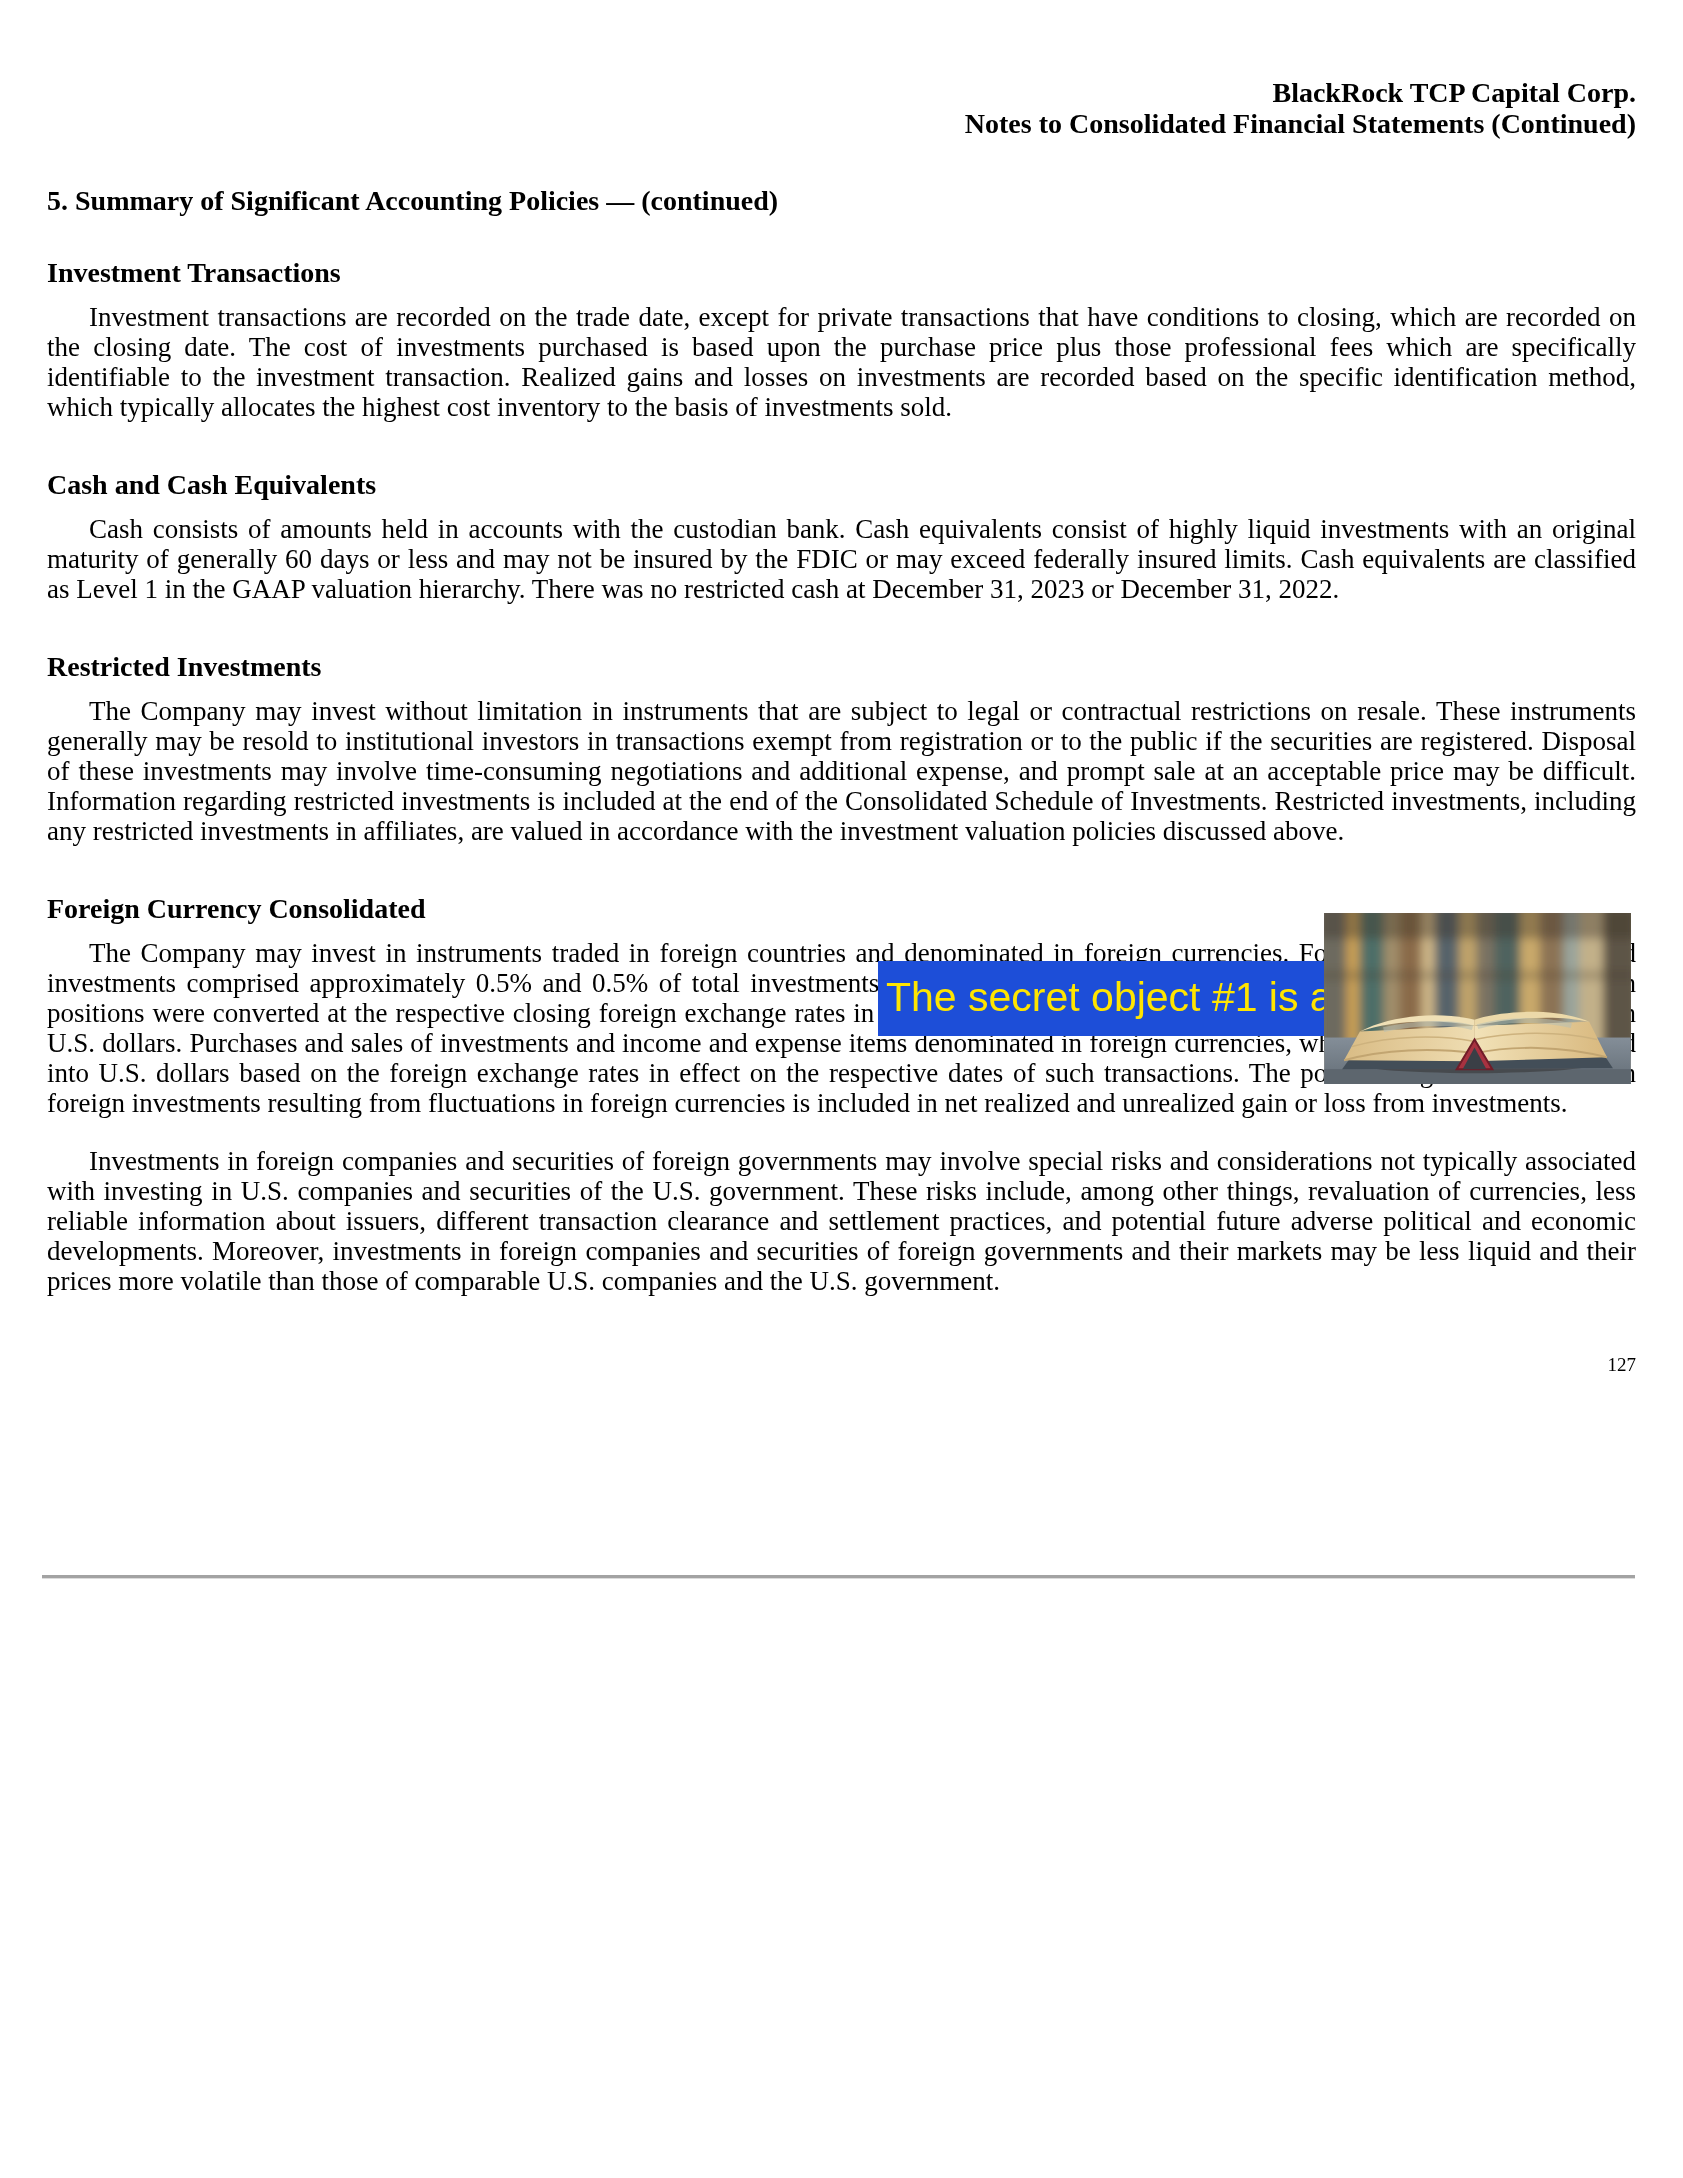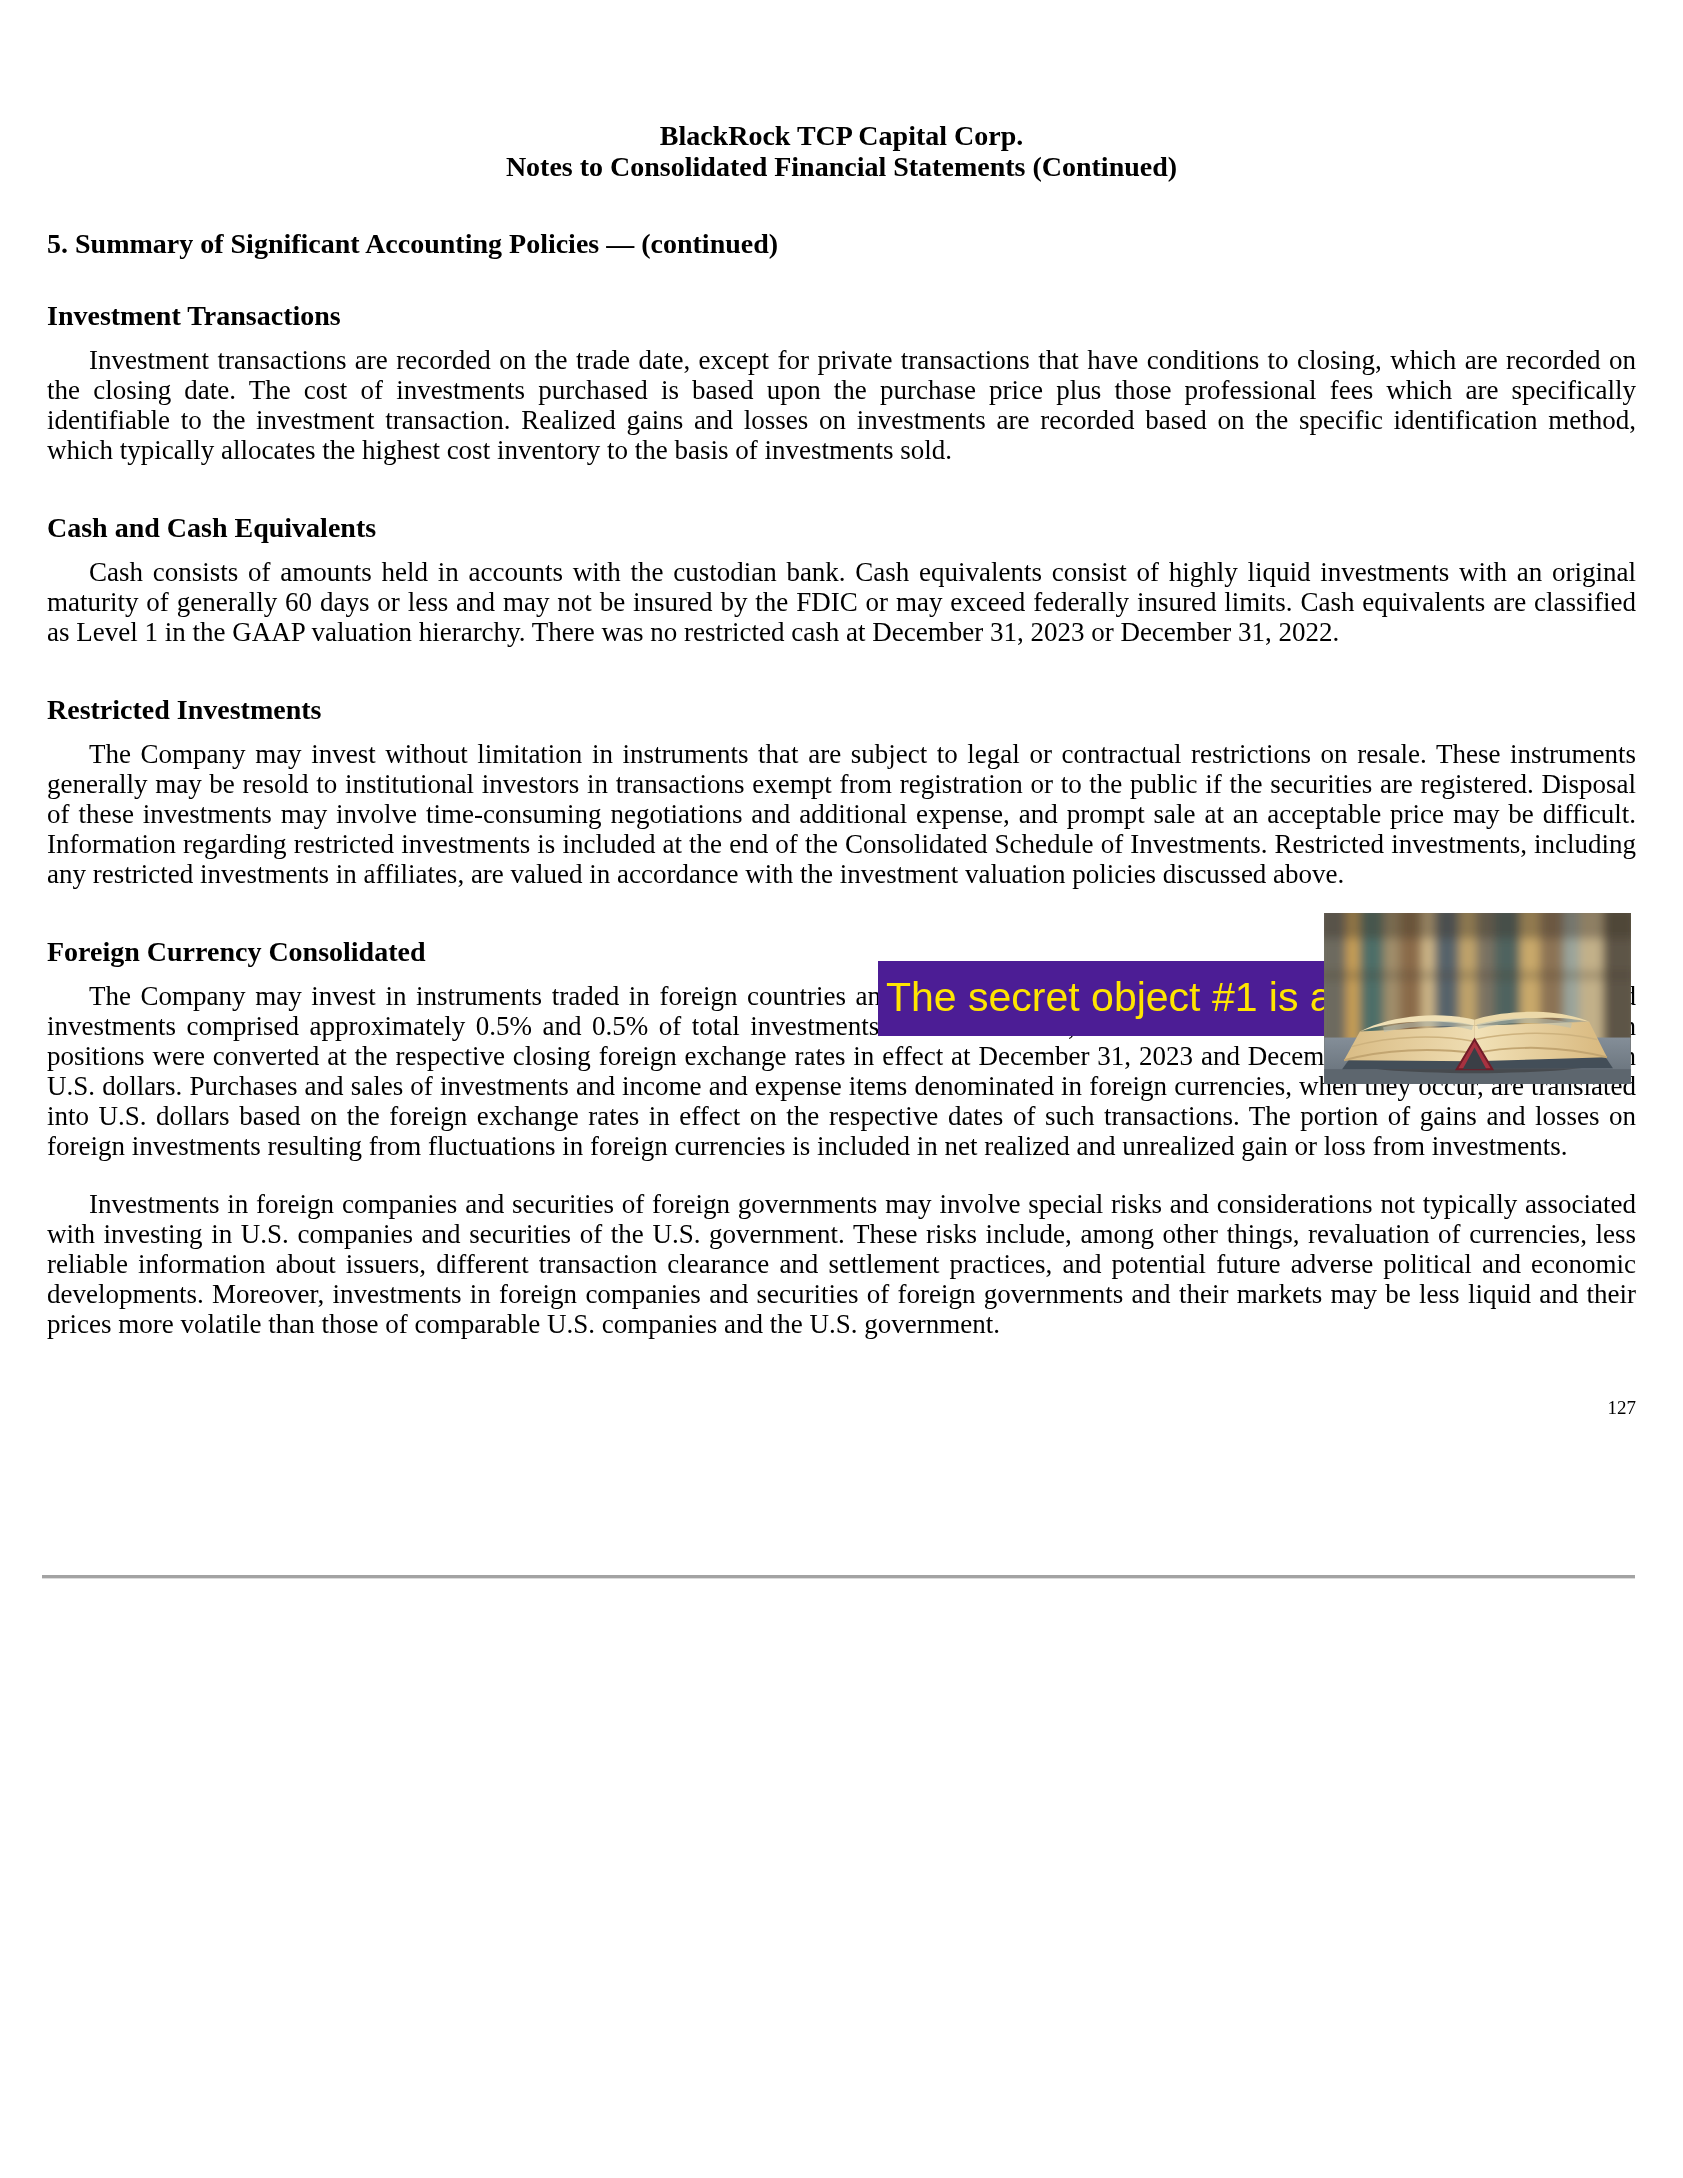--- a/index.html
+++ b/index.html
@@ -8,22 +8,22 @@
     width: 1683px;
     height: 2178px;
     background: #ffffff;
     font-family: "Liberation Serif", "DejaVu Serif", serif;
     color: #000000;
     overflow: hidden;
   }
   .content { padding: 0 47px; }
 
   .doc-header {
-    margin-top: 120px;
-    text-align: center;
+    margin-top: 77px;
+    text-align: right;
     font-weight: bold;
     font-size: 28px;
     line-height: 31px;
   }
 
   .section-heading {
     margin-top: 47px;
     font-weight: bold;
     font-size: 28px;
     line-height: 30px;
@@ -63,21 +63,21 @@
     border-bottom: 1px solid #dcdcdc;
   }
 
   
   .secret-caption {
     position: absolute;
     left: 878px;
     top: 961px;
     width: 455px;
     height: 75px;
-    background: #4c1d95;
+    background: #1d4ed8;
     z-index: 5;
     overflow: hidden;
     white-space: nowrap;
   }
   .secret-caption span {
     display: block;
     padding-left: 8px;
     font-family: "Liberation Sans", "DejaVu Sans", sans-serif;
     font-size: 41px;
     line-height: 73px;

